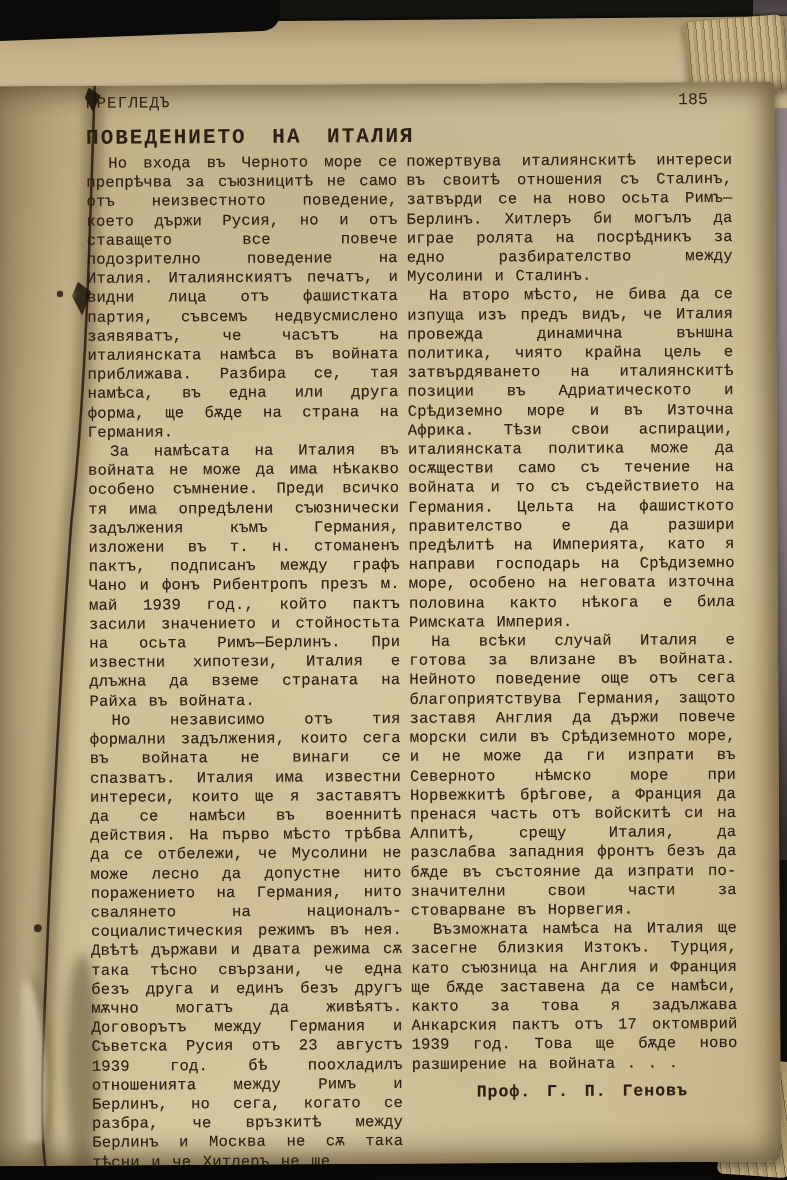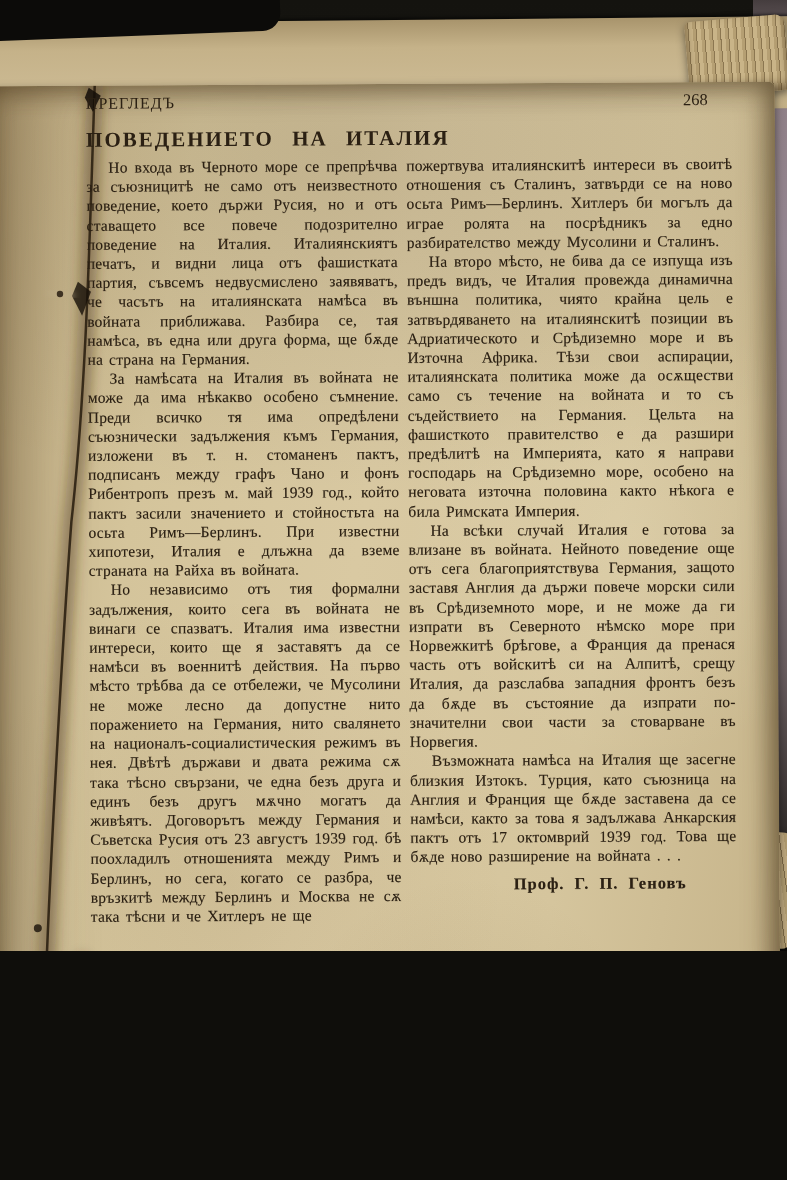--- a/index.html
+++ b/index.html
@@ -1,19 +1,19 @@
 <!DOCTYPE html>
 <html lang="bg"><head>
 <meta charset="utf-8">
 <style>
   html,body { margin:0; padding:0; background:#0f0e0b; }
   .scan {
-    position:relative; width:787px; height:951px; overflow:hidden;
+    position:relative; width:787px; height:1180px; overflow:hidden;
     background:linear-gradient(180deg,#14130f,#1a1913 45%,#0b0a08);
-    font-family:Liberation Serif, serif;
+    font-family:Liberation Mono, monospace;
   }
   
   .backdrop-mauve {
     position:absolute; right:0; top:0; width:34px; height:860px;
     background:linear-gradient(180deg,#453d3e,#8f8086 8%,#958691 28%,#8a7b81 55%,#6a5e60 78%,#322d2b 97%);
   }
   .black-wedge {
     position:absolute; left:-20px; top:-16px; width:300px; height:52px;
     background:#0c0b09; transform:rotate(-2.2deg); border-radius:0 0 18px 4px;
   }
@@ -122,21 +122,21 @@
 
       <ellipse cx="88" cy="980" rx="17" ry="112" fill="rgba(70,50,28,0.45)" filter="url(#soft)"></ellipse>
       <path d="M36,890 C52,930 58,1010 48,1056 L30,1056 L28,900 Z" fill="rgba(226,213,181,0.55)" filter="url(#soft2)"></path>
       <path d="M38,892 C54,932 60,1008 50,1054" fill="none" stroke="rgba(60,44,24,0.6)" stroke-width="2.5" filter="url(#soft2)"></path>
     </svg>
 
     <div class="textblock">
 
       <div class="header-row">
         <span>ПРЕГЛЕДЪ</span>
-        <span class="pageno">268</span>
+        <span class="pageno">185</span>
       </div>
 
       <div class="title">ПОВЕДЕНИЕТО НА ИТАЛИЯ</div>
 
       <div class="columns">
         <div class="col col-left">
           <p>Но входа въ Черното море се препрѣчва за съюзницитѣ не само отъ неизвестното поведение, което държи Русия, но и отъ ставащето все повече подозрително поведение на Италия. Италиянскиятъ печатъ, и видни лица отъ фашистката партия, съвсемъ недвусмислено заявяватъ, че часътъ на италиянската намѣса въ войната приближава. Разбира се, тая намѣса, въ една или друга форма, ще бѫде на страна на Германия.</p>
           <p>За намѣсата на Италия въ войната не може да има нѣкакво особено съмнение. Преди всичко тя има опредѣлени съюзнически задължения къмъ Германия, изложени въ т. н. стоманенъ пактъ, подписанъ между графъ Чано и фонъ Рибентропъ презъ м. май 1939 год., който пактъ засили значението и стойностьта на осьта Римъ—Берлинъ. При известни хипотези, Италия е длъжна да вземе страната на Райха въ войната.</p>
           <p>Но независимо отъ тия формални задължения, които сега въ войната не винаги се спазватъ. Италия има известни интереси, които ще я заставятъ да се намѣси въ военнитѣ действия. На първо мѣсто трѣбва да се отбележи, че Мусолини не може лесно да допустне нито поражението на Германия, нито свалянето на националъ-социалистическия режимъ въ нея. Двѣтѣ държави и двата режима сѫ така тѣсно свързани, че една безъ друга и единъ безъ другъ мѫчно могатъ да живѣятъ. Договорътъ между Германия и Съветска Русия отъ 23 августъ 1939 год. бѣ поохладилъ отношенията между Римъ и Берлинъ, но сега, когато се разбра, че връзкитѣ между Берлинъ и Москва не сѫ така тѣсни и че Хитлеръ не ще</p>
         </div>

